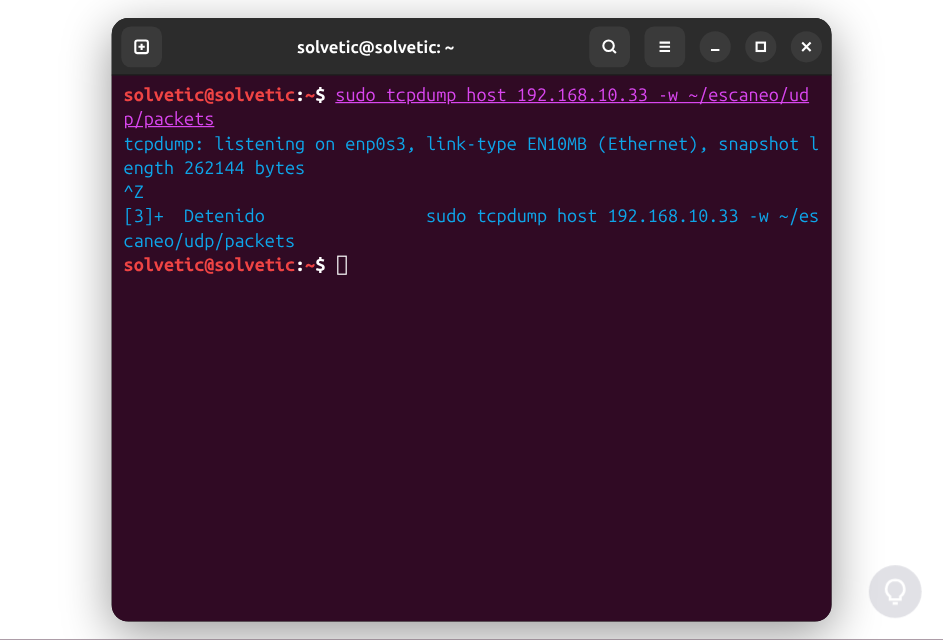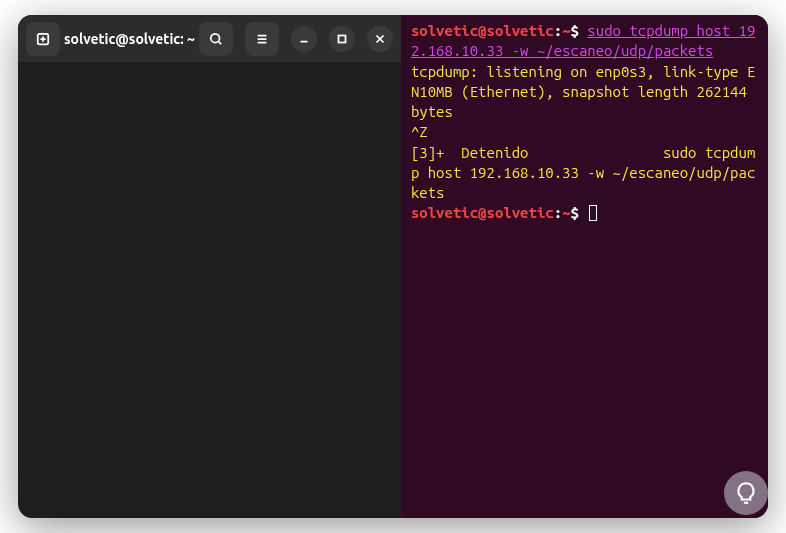--- a/index.html
+++ b/index.html
@@ -6,28 +6,28 @@
     body {
       width: 786px;
       height: 533px;
       background: #ffffff;
       display: flex;
       justify-content: center;
       align-items: center;
       font-family: "Ubuntu Mono", "DejaVu Sans Mono", monospace;
     }
     .window {
-      width: 750px;
+      width: 600px;
       height: 503px;
       background: #1e1e1e;
       border-radius: 14px;
       overflow: hidden;
       box-shadow: 0 0 0 1px rgba(255,255,255,0.05), 0 10px 40px rgba(0,0,0,0.4);
       display: flex;
-      flex-direction: row;
+      flex-direction: column;
     }
     .titlebar {
       height: 48px;
       background: #2c2c2c;
       border-bottom: 1px solid #1a1a1a;
       display: flex;
       align-items: center;
       padding: 0 8px;
       gap: 4px;
     }
@@ -58,21 +58,21 @@
       font-size: 15px;
       line-height: 1.35;
       font-family: "Ubuntu Mono", monospace;
       white-space: pre-wrap;
       word-break: break-all;
       overflow: hidden;
     }
     .prompt-user { color: #ef4444; font-weight: bold; }
     .prompt-sep { color: #ffffff; font-weight: bold; }
     .cmd { color: #d946ef; text-decoration: underline; }
-    .out { color: #fde047; }
+    .out { color: #0ea5e9; }
     .cursor {
       display: inline-block;
       width: 8px; height: 16px;
       border: 1px solid #ffffff;
       vertical-align: text-bottom;
       margin-left: 2px;
     }
     .watermark {
       position: fixed;
       right: 18px; bottom: 18px;

